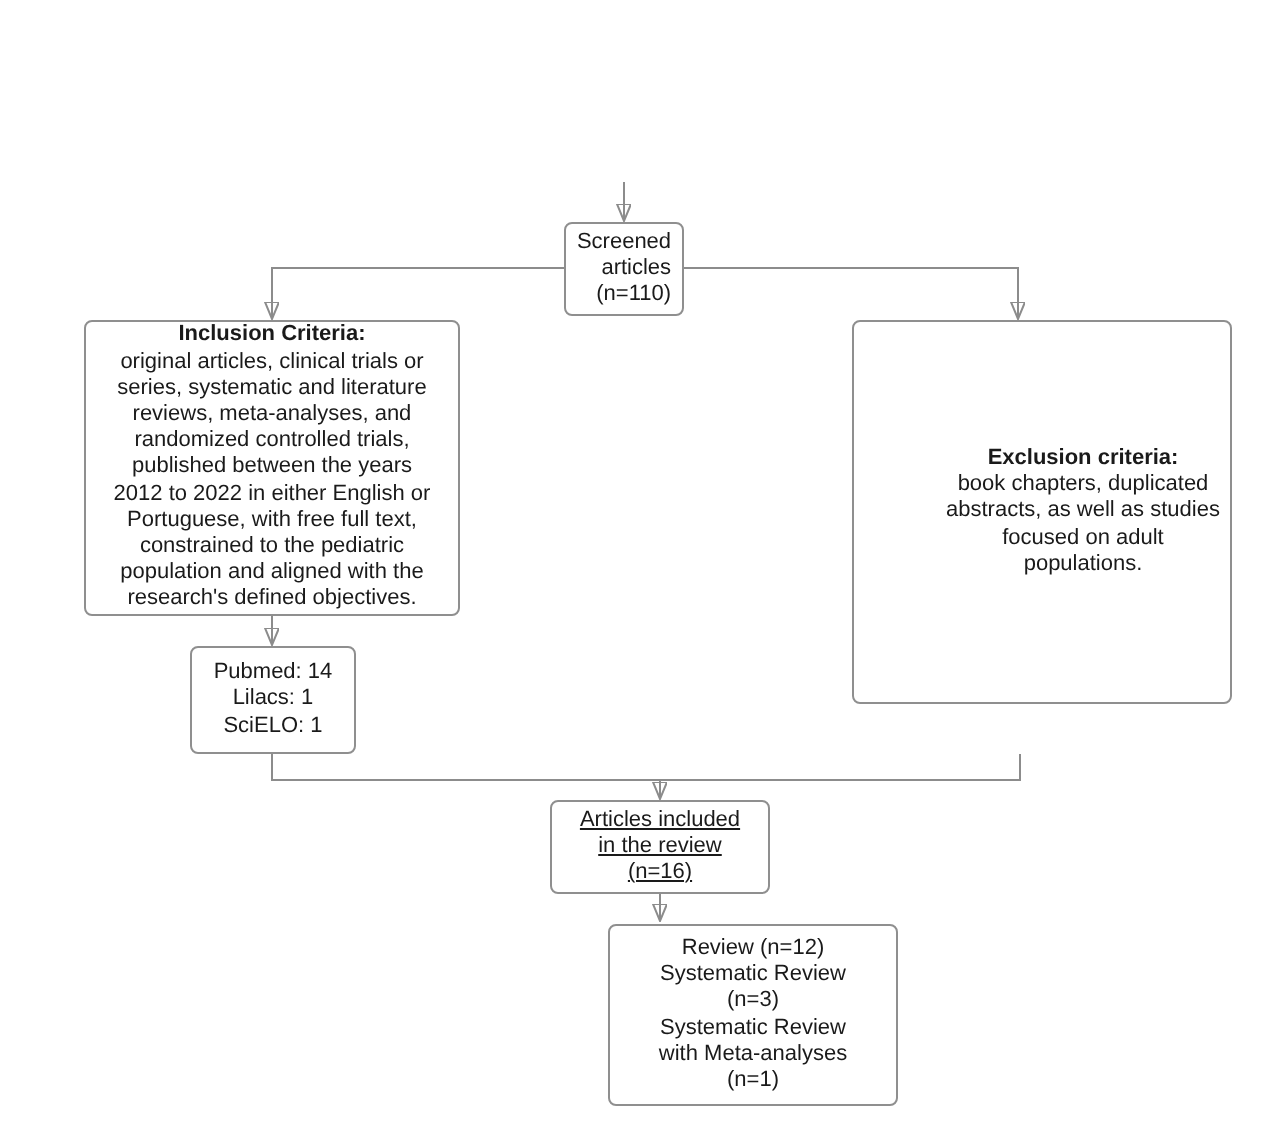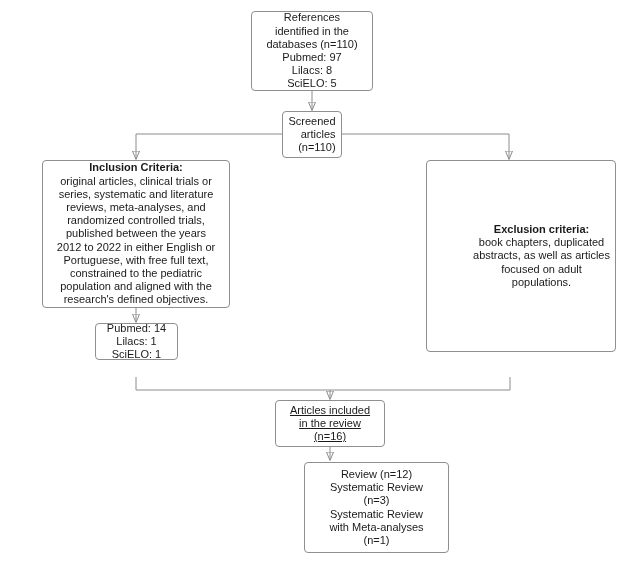--- a/index.html
+++ b/index.html
@@ -37,21 +37,21 @@
     font-size: 11px;
     line-height: 1.2;
     padding: 2px 3px;
   }
   .box-text, .box-body { white-space: pre-line; }
   .box-title { font-weight: bold; }
   #b-refs        { left: 251px; top: 11px;  width: 122px; height: 80px; }
   #b-screened    { left: 282px; top: 111px; width: 60px;  height: 47px; text-align: right; }
   #b-inclusion   { left: 42px;  top: 160px; width: 188px; height: 148px; text-align: center; }
   #b-exclusion   { left: 426px; top: 160px; width: 190px; height: 192px; padding-left: 44px; }
-  #b-incl-counts { left: 95px;  top: 323px; width: 83px;  height: 37px; }
+  #b-incl-counts { left: 95px;  top: 323px; width: 83px;  height: 54px; }
   #b-excl-counts { left: 468px; top: 323px; width: 84px;  height: 54px; }
   #b-articles    { left: 275px; top: 400px; width: 110px; height: 47px; text-decoration: underline; }
   #b-review      { left: 260px; top: 462px; width: 145px; height: 91px; margin-left: 44px; }
 </style>
 </head>
 <body>
 
 <div class="canvas">
 
   <svg class="connector-layer" width="636" height="574" viewBox="0 0 636 574" xmlns="http://www.w3.org/2000/svg">
@@ -63,28 +63,20 @@
     <path d="M312 91 V110" marker-end="url(#arrow)"></path>
     <path d="M282 134 H136 V159" marker-end="url(#arrow)"></path>
     <path d="M342 134 H509 V159" marker-end="url(#arrow)"></path>
     <path d="M136 308 V322" marker-end="url(#arrow)"></path>
     <path d="M509 308 V322" marker-end="url(#arrow)"></path>
     <path d="M136 377 V390 H510 V377"></path>
     <path d="M330 390 V399" marker-end="url(#arrow)"></path>
     <path d="M330 447 V460" marker-end="url(#arrow)"></path>
   </svg>
 
-  <div class="box" id="b-refs">
-    <div class="box-text">References
-identified in the
-databases (n=110)
-Pubmed: 97
-Lilacs: 8
-SciELO: 5</div>
-  </div>
 
   <div class="box" id="b-screened">
     <div class="box-text">Screened
 articles
 (n=110)</div>
   </div>
 
   <div class="box" id="b-inclusion">
     <div class="box-title">Inclusion Criteria:</div>
     <div class="box-body">original articles, clinical trials or
@@ -95,21 +87,21 @@
 2012 to 2022 in either English or
 Portuguese, with free full text,
 constrained to the pediatric
 population and aligned with the
 research's defined objectives.</div>
   </div>
 
   <div class="box" id="b-exclusion">
     <div class="box-title">Exclusion criteria:</div>
     <div class="box-body">book chapters, duplicated
-abstracts, as well as articles
+abstracts, as well as studies
 focused on adult populations.</div>
   </div>
 
   <div class="box" id="b-incl-counts">
     <div class="box-text">Pubmed: 14
 Lilacs: 1
 SciELO: 1</div>
   </div>
 
 

